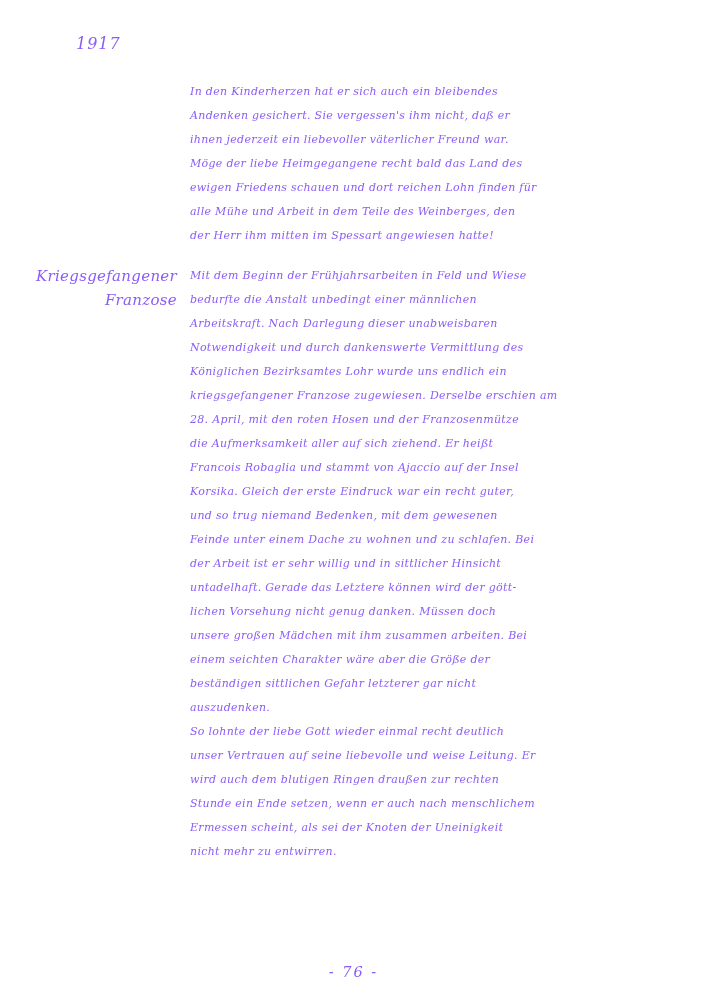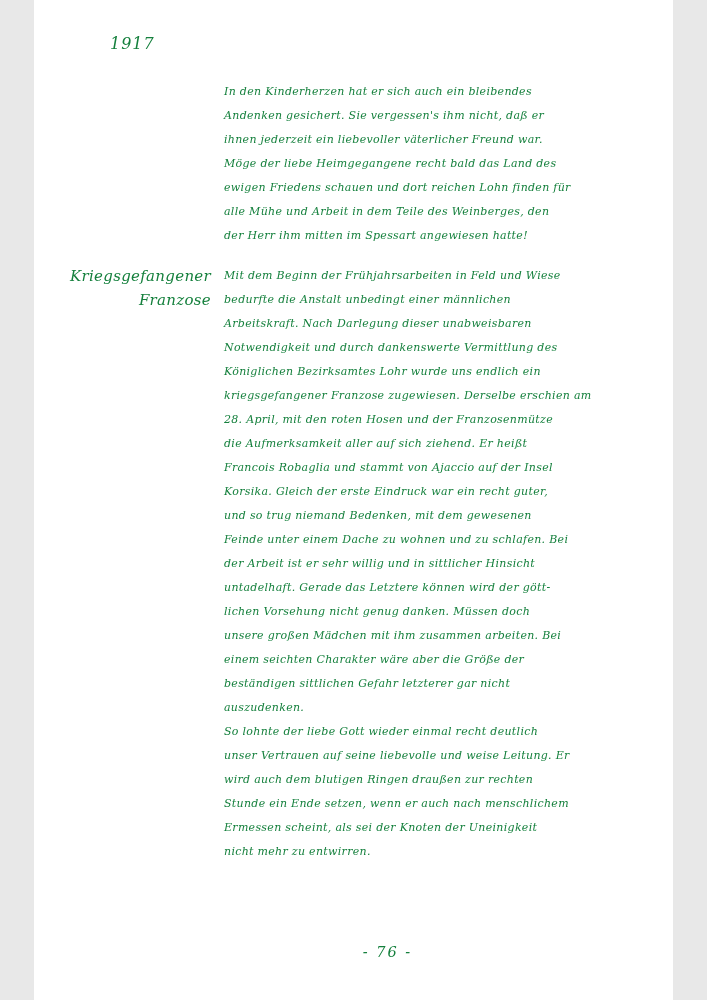--- a/index.html
+++ b/index.html
@@ -2,28 +2,28 @@
 <html><head>
 <meta charset="utf-8">
 <style>
   html, body {
     margin: 0;
     padding: 0;
     background: #e8e8e8;
   }
   .page {
     position: relative;
-    width: 639px;
+    width: 707px;
     height: 1000px;
     margin: 0 auto;
     background: #ffffff;
     overflow: hidden;
     font-family: "DejaVu Serif", serif;
     font-style: italic;
-    color: #15803d;
+    color: #8b5cf6;
   }
   .year {
     position: absolute;
     left: 76px;
     top: 34px;
     font-size: 16px;
     letter-spacing: 1px;
   }
   .content {
     position: absolute;
@@ -54,21 +54,21 @@
     flex: 1;
     max-width: 442px;
     font-size: 11px;
     line-height: 24px;
     white-space: pre-line;
     letter-spacing: 0.3px;
   }
   .footer {
     position: absolute;
     left: 0;
-    top: 944px;
+    top: 964px;
     width: 707px;
     text-align: center;
     font-size: 14.5px;
     letter-spacing: 2px;
   }
 </style>
 </head>
 <body>
 
 <div class="page">

